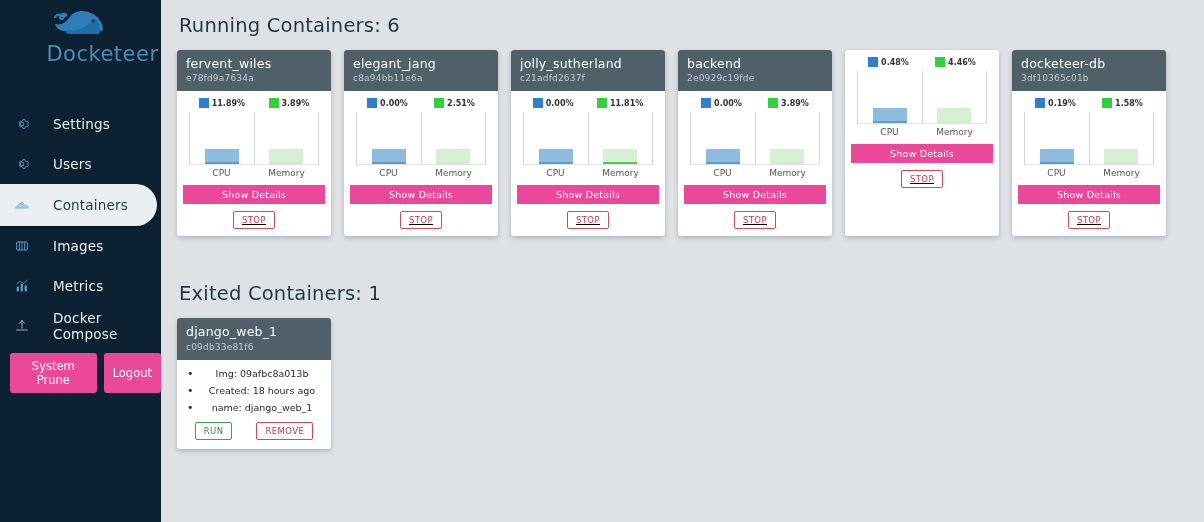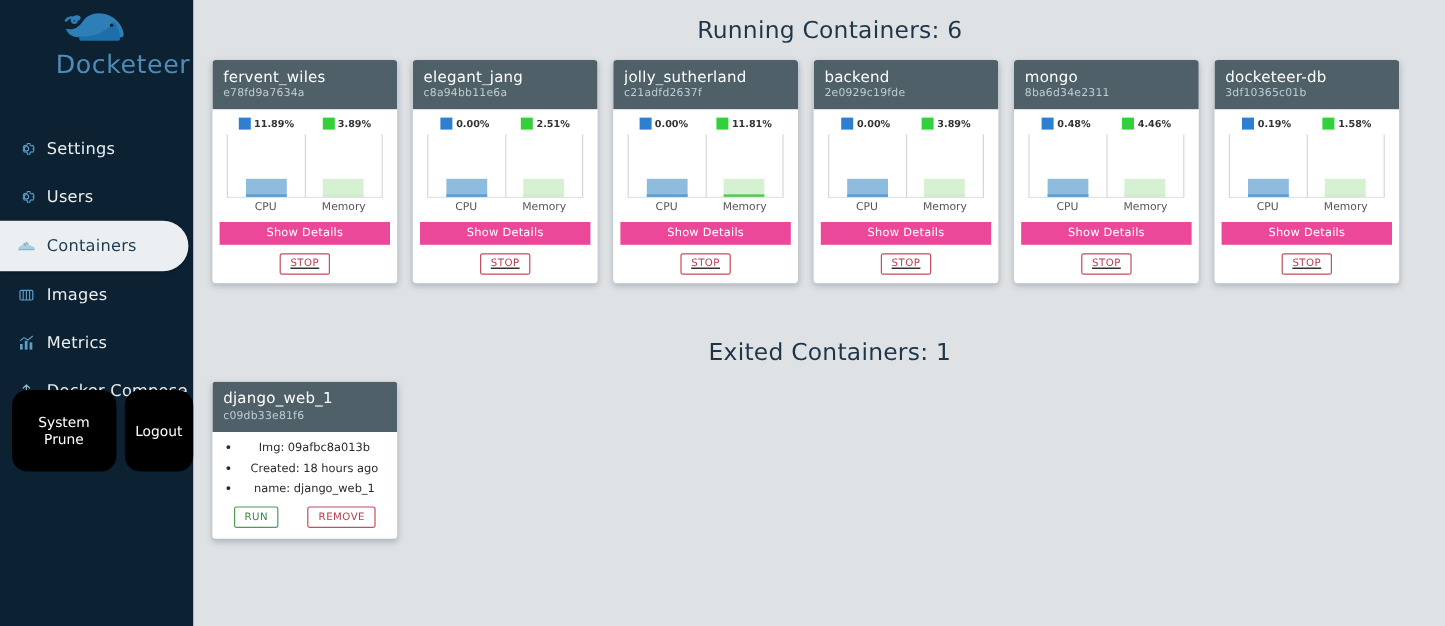--- a/index.html
+++ b/index.html
@@ -22,49 +22,49 @@
     padding-top: 8px; padding-bottom: 6px;
     display: flex; flex-direction: column; align-items: center;
   }
   .whale { width: 64px; height: 36px; display: block; }
   .brand {
     font-size: 21px; color: #4e8cb5; letter-spacing: .5px;
     margin-top: -2px; font-weight: 400; margin-left: 44px;
   }
   .nav { margin-top: 32px; display: flex; flex-direction: column; }
   .nav-item {
-    display: flex; align-items: center; gap: 9px;
+    display: flex; align-items: center; gap: 23px;
     height: 40px; padding-left: 14px; margin-bottom: 0;
     color: #e9edf0; font-size: 13.5px; letter-spacing: .2px;
   }
   .nav-item .ico { width: 16px; height: 16px; flex: 0 0 16px; display:block; }
   .nav-item.active {
     background: #eceff1; color: #1d3c50;
     border-radius: 0 22px 22px 0;
     width: 157px; height: 42px;
     box-shadow: 0 1px 3px rgba(0,0,0,.3);
   }
   .bottom-btns {
     position: absolute; left: 10px; bottom: 129px;
     display: flex; gap: 7px;
   }
   .sbtn {
-    background: #000000; color: #fff; font-size: 11.5px;
-    border: none; border-radius: 13px; padding: 20px 9px;
+    background: #ec4899; color: #fff; font-size: 11.5px;
+    border: none; border-radius: 3px; padding: 6px 9px;
     cursor: pointer; font-family: inherit;
   }
 
   
   .main {
     flex: 1; height: 522px; background: #dfe2e5;
     padding: 14px 0 0 16px; overflow: hidden;
   }
   .section-title {
     font-size: 19.5px; color: #1e3648; font-weight: 400;
-    letter-spacing: .2px; margin-left: 2px; text-align: center;
+    letter-spacing: .2px; margin-left: 2px;
   }
   .title-running { margin-bottom: 13px; }
   .title-exited  { margin-top: 46px; margin-bottom: 13px; }
 
   .card-row { display: flex; gap: 13px; }
 
   
   .card {
     width: 154px; background: #fff;
     border-radius: 3px;
@@ -374,24 +374,20 @@
               <span>CPU</span>
               <span>Memory</span>
             </div>
             <button class="show-details">Show Details</button>
             <div class="btn-row">
               <button class="mini-btn btn-stop">STOP</button>
             </div>
           </div>
         </div>
         <div class="card">
-          <div class="card-head">
-            <div class="card-name">mongo</div>
-            <div class="card-id">8ba6d34e2311</div>
-          </div>
           <div class="card-body">
             <div class="legend">
               <div class="legend-item">
                 <span class="swatch" style="background: rgb(47, 127, 209);"></span>
                 <span class="legend-val">0.48%</span>
               </div>
               <div class="legend-item">
                 <span class="swatch" style="background: rgb(50, 209, 59);"></span>
                 <span class="legend-val">4.46%</span>
               </div>

